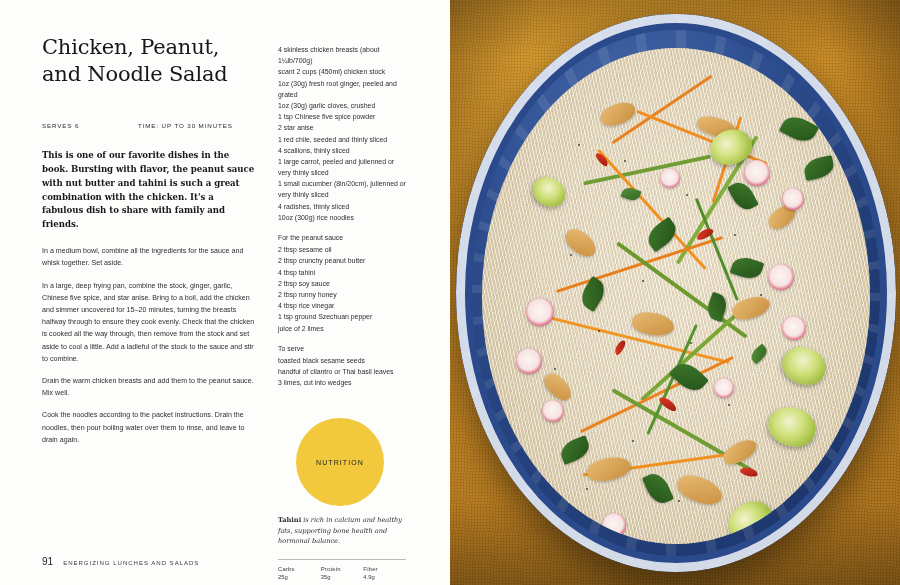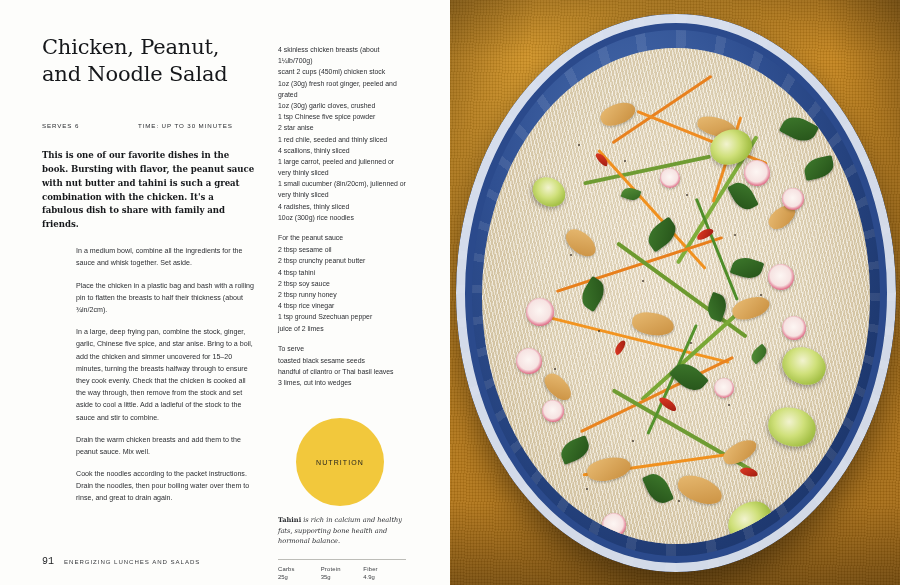--- a/index.html
+++ b/index.html
@@ -54,21 +54,20 @@
   .steps {
     width: 215px;
     margin-top: 13px;
   }
   .step {
     font-size: 7.1px;
     line-height: 1.72;
     color: #2c2e32;
     margin-bottom: 10px;
     letter-spacing: 0.01px;
-    margin-left: 34px;
   }
   
   .ingredients-col {
     position: absolute;
     left: 278px;
     top: 44px;
     width: 130px;
   }
   .ing-line {
     font-size: 6.9px;
@@ -135,21 +134,21 @@
   }
   
   .footer {
     position: absolute;
     left: 42px;
     bottom: 18px;
     display: flex;
     align-items: baseline;
   }
   .folio {
-    font-family: Liberation Mono, monospace;
+    font-family: Liberation Sans, sans-serif;
     font-size: 10px;
     color: #1d1f22;
     margin-right: 10px;
     margin-top: 27px;
   }
   .footer-text {
     font-size: 6.1px;
     letter-spacing: 0.95px;
     color: #3a3c40;
     text-transform: uppercase;
@@ -263,24 +262,23 @@
 
     <div class="meta-row">
       <div class="meta-serves">SERVES 6</div>
       <div class="meta-time">TIME: UP TO 30 MINUTES</div>
     </div>
 
     <p class="intro-bold">This is one of our favorite dishes in the book. Bursting with flavor, the peanut sauce with nut butter and tahini is such a great combination with the chicken. It's a fabulous dish to share with family and friends.</p>
 
     <div class="steps">
       <p class="step">In a medium bowl, combine all the ingredients for the sauce and whisk together. Set aside.</p>
-      <p class="step">Place the chicken in a plastic bag and bash with a rolling pin to flatten the breasts to half their thickness (about ¾in/2cm).</p>
       <p class="step">In a large, deep frying pan, combine the stock, ginger, garlic, Chinese five spice, and star anise. Bring to a boil, add the chicken and simmer uncovered for 15–20 minutes, turning the breasts halfway through to ensure they cook evenly. Check that the chicken is cooked all the way through, then remove from the stock and set aside to cool a little. Add a ladleful of the stock to the sauce and stir to combine.</p>
       <p class="step">Drain the warm chicken breasts and add them to the peanut sauce. Mix well.</p>
-      <p class="step">Cook the noodles according to the packet instructions. Drain the noodles, then pour boiling water over them to rinse, and great to drain again.</p>
+      <p class="step">Cook the noodles according to the packet instructions. Drain the noodles, then pour boiling water over them to rinse, and leave to drain again.</p>
     </div>
 
     <div class="ingredients-col">
       <div class="ing-line">4 skinless chicken breasts (about 1¼lb/700g)</div>
       <div class="ing-line">scant 2 cups (450ml) chicken stock</div>
       <div class="ing-line">1oz (30g) fresh root ginger, peeled and grated</div>
       <div class="ing-line">1oz (30g) garlic cloves, crushed</div>
       <div class="ing-line">1 tsp Chinese five spice powder</div>
       <div class="ing-line">2 star anise</div>
       <div class="ing-line">1 red chile, seeded and thinly sliced</div>

